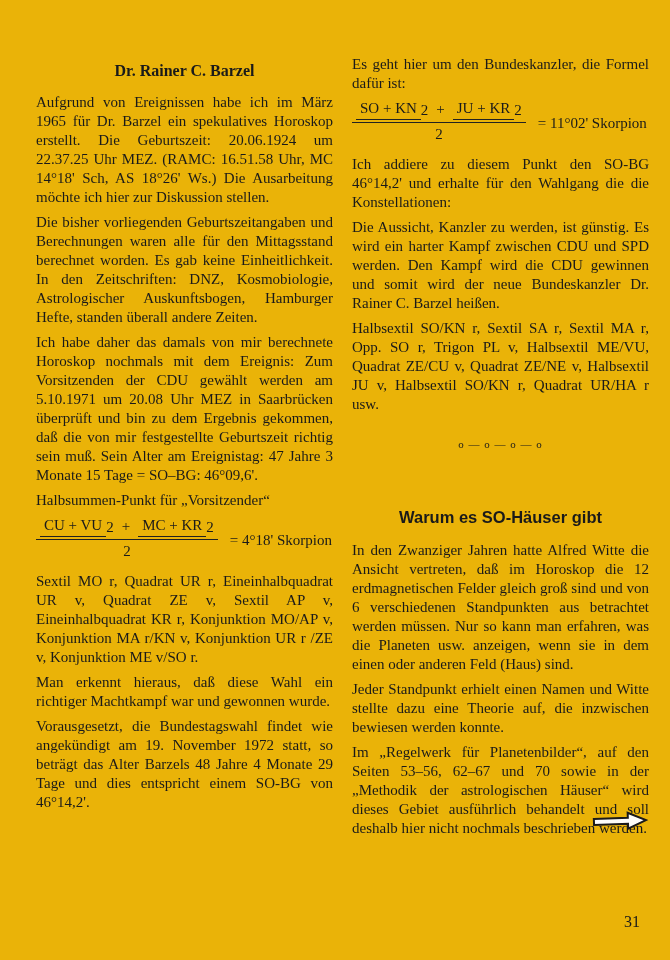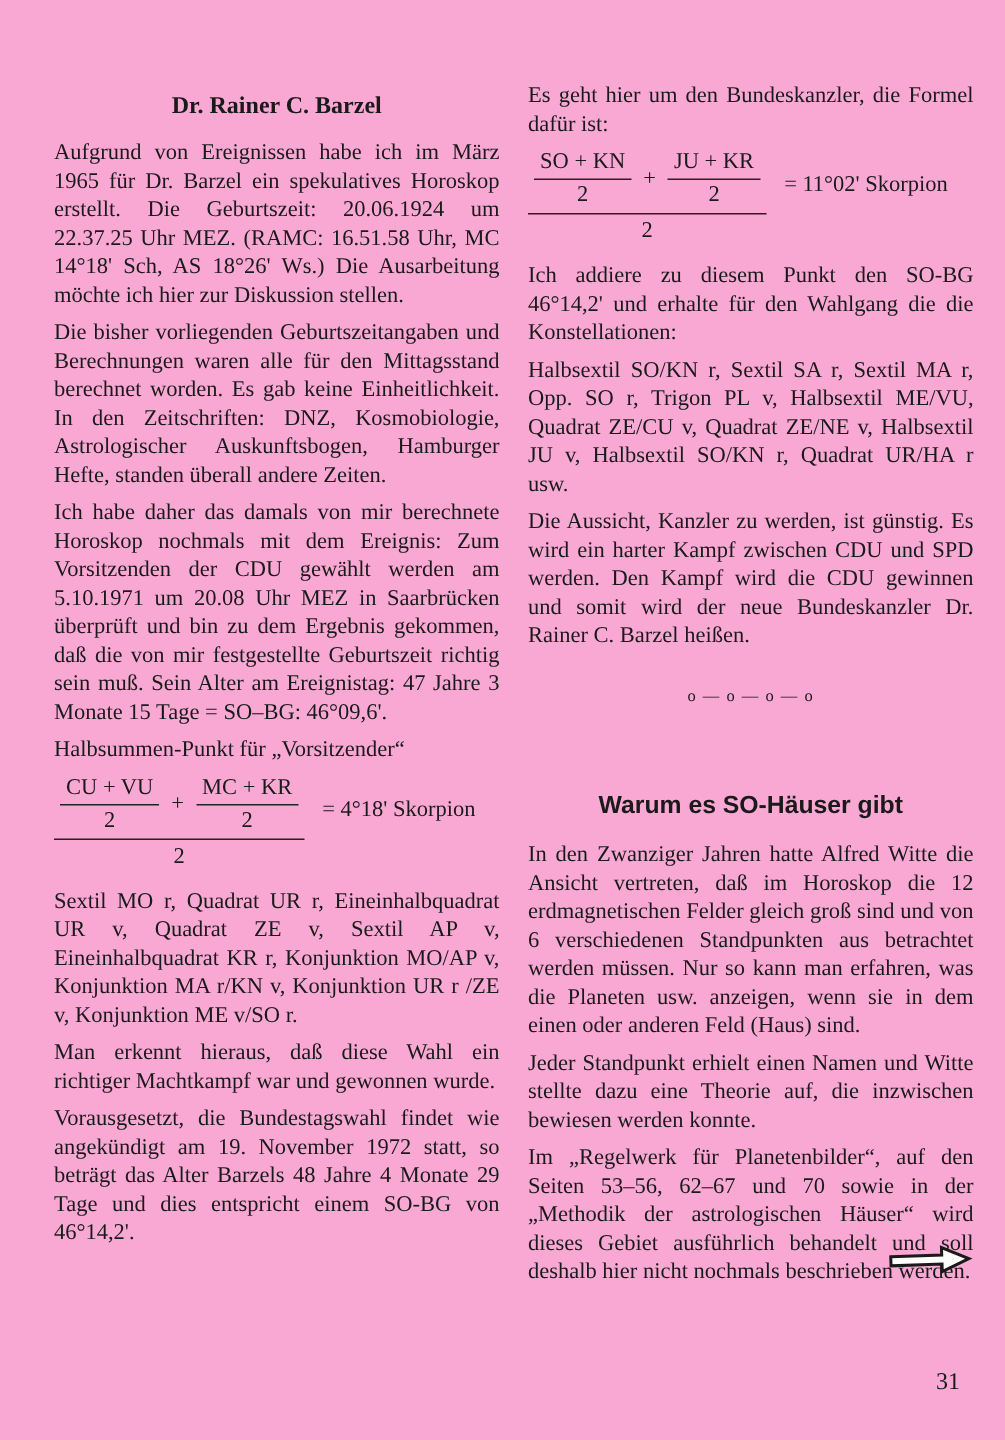--- a/index.html
+++ b/index.html
@@ -1,20 +1,20 @@
 <!DOCTYPE html>
 <html><head>
 <meta charset="utf-8">
 <style>
   html, body { margin: 0; padding: 0; background: #e8e8e6; }
   .page {
     position: relative;
     width: 670px;
     height: 960px;
-    background: #f9a8d4;
+    background: #eab308;
     color: #1a1a1a;
     font-family: "Liberation Serif", serif;
     overflow: hidden;
   }
   .col { position: absolute; width: 297px; }
   .col-left  { left: 36px;  top: 62px; }
   .col-right { left: 352px; top: 55px; }
 
   .col p {
     margin: 0 0 6px 0;
@@ -34,21 +34,21 @@
   .formula {
     display: flex;
     align-items: flex-start;
     gap: 12px;
     margin: 3px 0 11px 0;
     font-size: 15px;
     line-height: 19px;
   }
   .frac-main { display: flex; flex-direction: column; }
   .frac-num-row { display: flex; align-items: center; gap: 8px; padding: 0 4px; }
-  .small-frac { display: inline-flex; flex-direction: column; align-items: center; }
+  .small-frac { display: inline-flex; align-items: center; }
   .sf-num { border-bottom: 1.6px solid #222; padding: 0 4px 1px 4px; }
   .sf-den { padding-top: 1px; }
   .main-den {
     border-top: 1.6px solid #222;
     text-align: center;
     margin-top: 2px;
     padding-top: 2px;
   }
   .formula-result { margin-top: 15px; white-space: nowrap; }
 
@@ -129,22 +129,22 @@
             <span class="sf-num">JU + KR</span>
             <span class="sf-den">2</span>
           </span>
         </div>
         <div class="main-den">2</div>
       </div>
       <div class="formula-result">= 11°02' Skorpion</div>
     </div>
 
     <p>Ich addiere zu diesem Punkt den SO-BG 46°14,2' und erhalte für den Wahlgang die die Konstellationen:</p>
+    <p>Die Aussicht, Kanzler zu werden, ist günstig. Es wird ein harter Kampf zwischen CDU und SPD werden. Den Kampf wird die CDU gewinnen und somit wird der neue Bundeskanzler Dr. Rainer C. Barzel heißen.</p>
     <p>Halbsextil SO/KN r, Sextil SA r, Sextil MA r, Opp. SO r, Trigon PL v, Halbsextil ME/VU, Quadrat ZE/CU v, Quadrat ZE/NE v, Halbsextil JU v, Halbsextil SO/KN r, Quadrat UR/HA r usw.</p>
-    <p>Die Aussicht, Kanzler zu werden, ist günstig. Es wird ein harter Kampf zwischen CDU und SPD werden. Den Kampf wird die CDU gewinnen und somit wird der neue Bundeskanzler Dr. Rainer C. Barzel heißen.</p>
 
     <div class="separator">o — o — o — o</div>
 
     <h2 class="section-title">Warum es SO-Häuser gibt</h2>
 
     <p>In den Zwanziger Jahren hatte Alfred Witte die Ansicht vertreten, daß im Horoskop die 12 erdmagnetischen Felder gleich groß sind und von 6 verschiedenen Standpunkten aus betrachtet werden müssen. Nur so kann man erfahren, was die Planeten usw. anzeigen, wenn sie in dem einen oder anderen Feld (Haus) sind.</p>
     <p>Jeder Standpunkt erhielt einen Namen und Witte stellte dazu eine Theorie auf, die inzwischen bewiesen werden konnte.</p>
 
     <div class="last-para-wrap">
       <p>Im „Regelwerk für Planetenbilder“, auf den Seiten 53–56, 62–67 und 70 sowie in der „Methodik der astrologischen Häuser“ wird dieses Gebiet ausführlich behandelt und soll deshalb hier nicht nochmals beschrieben werden.</p>

